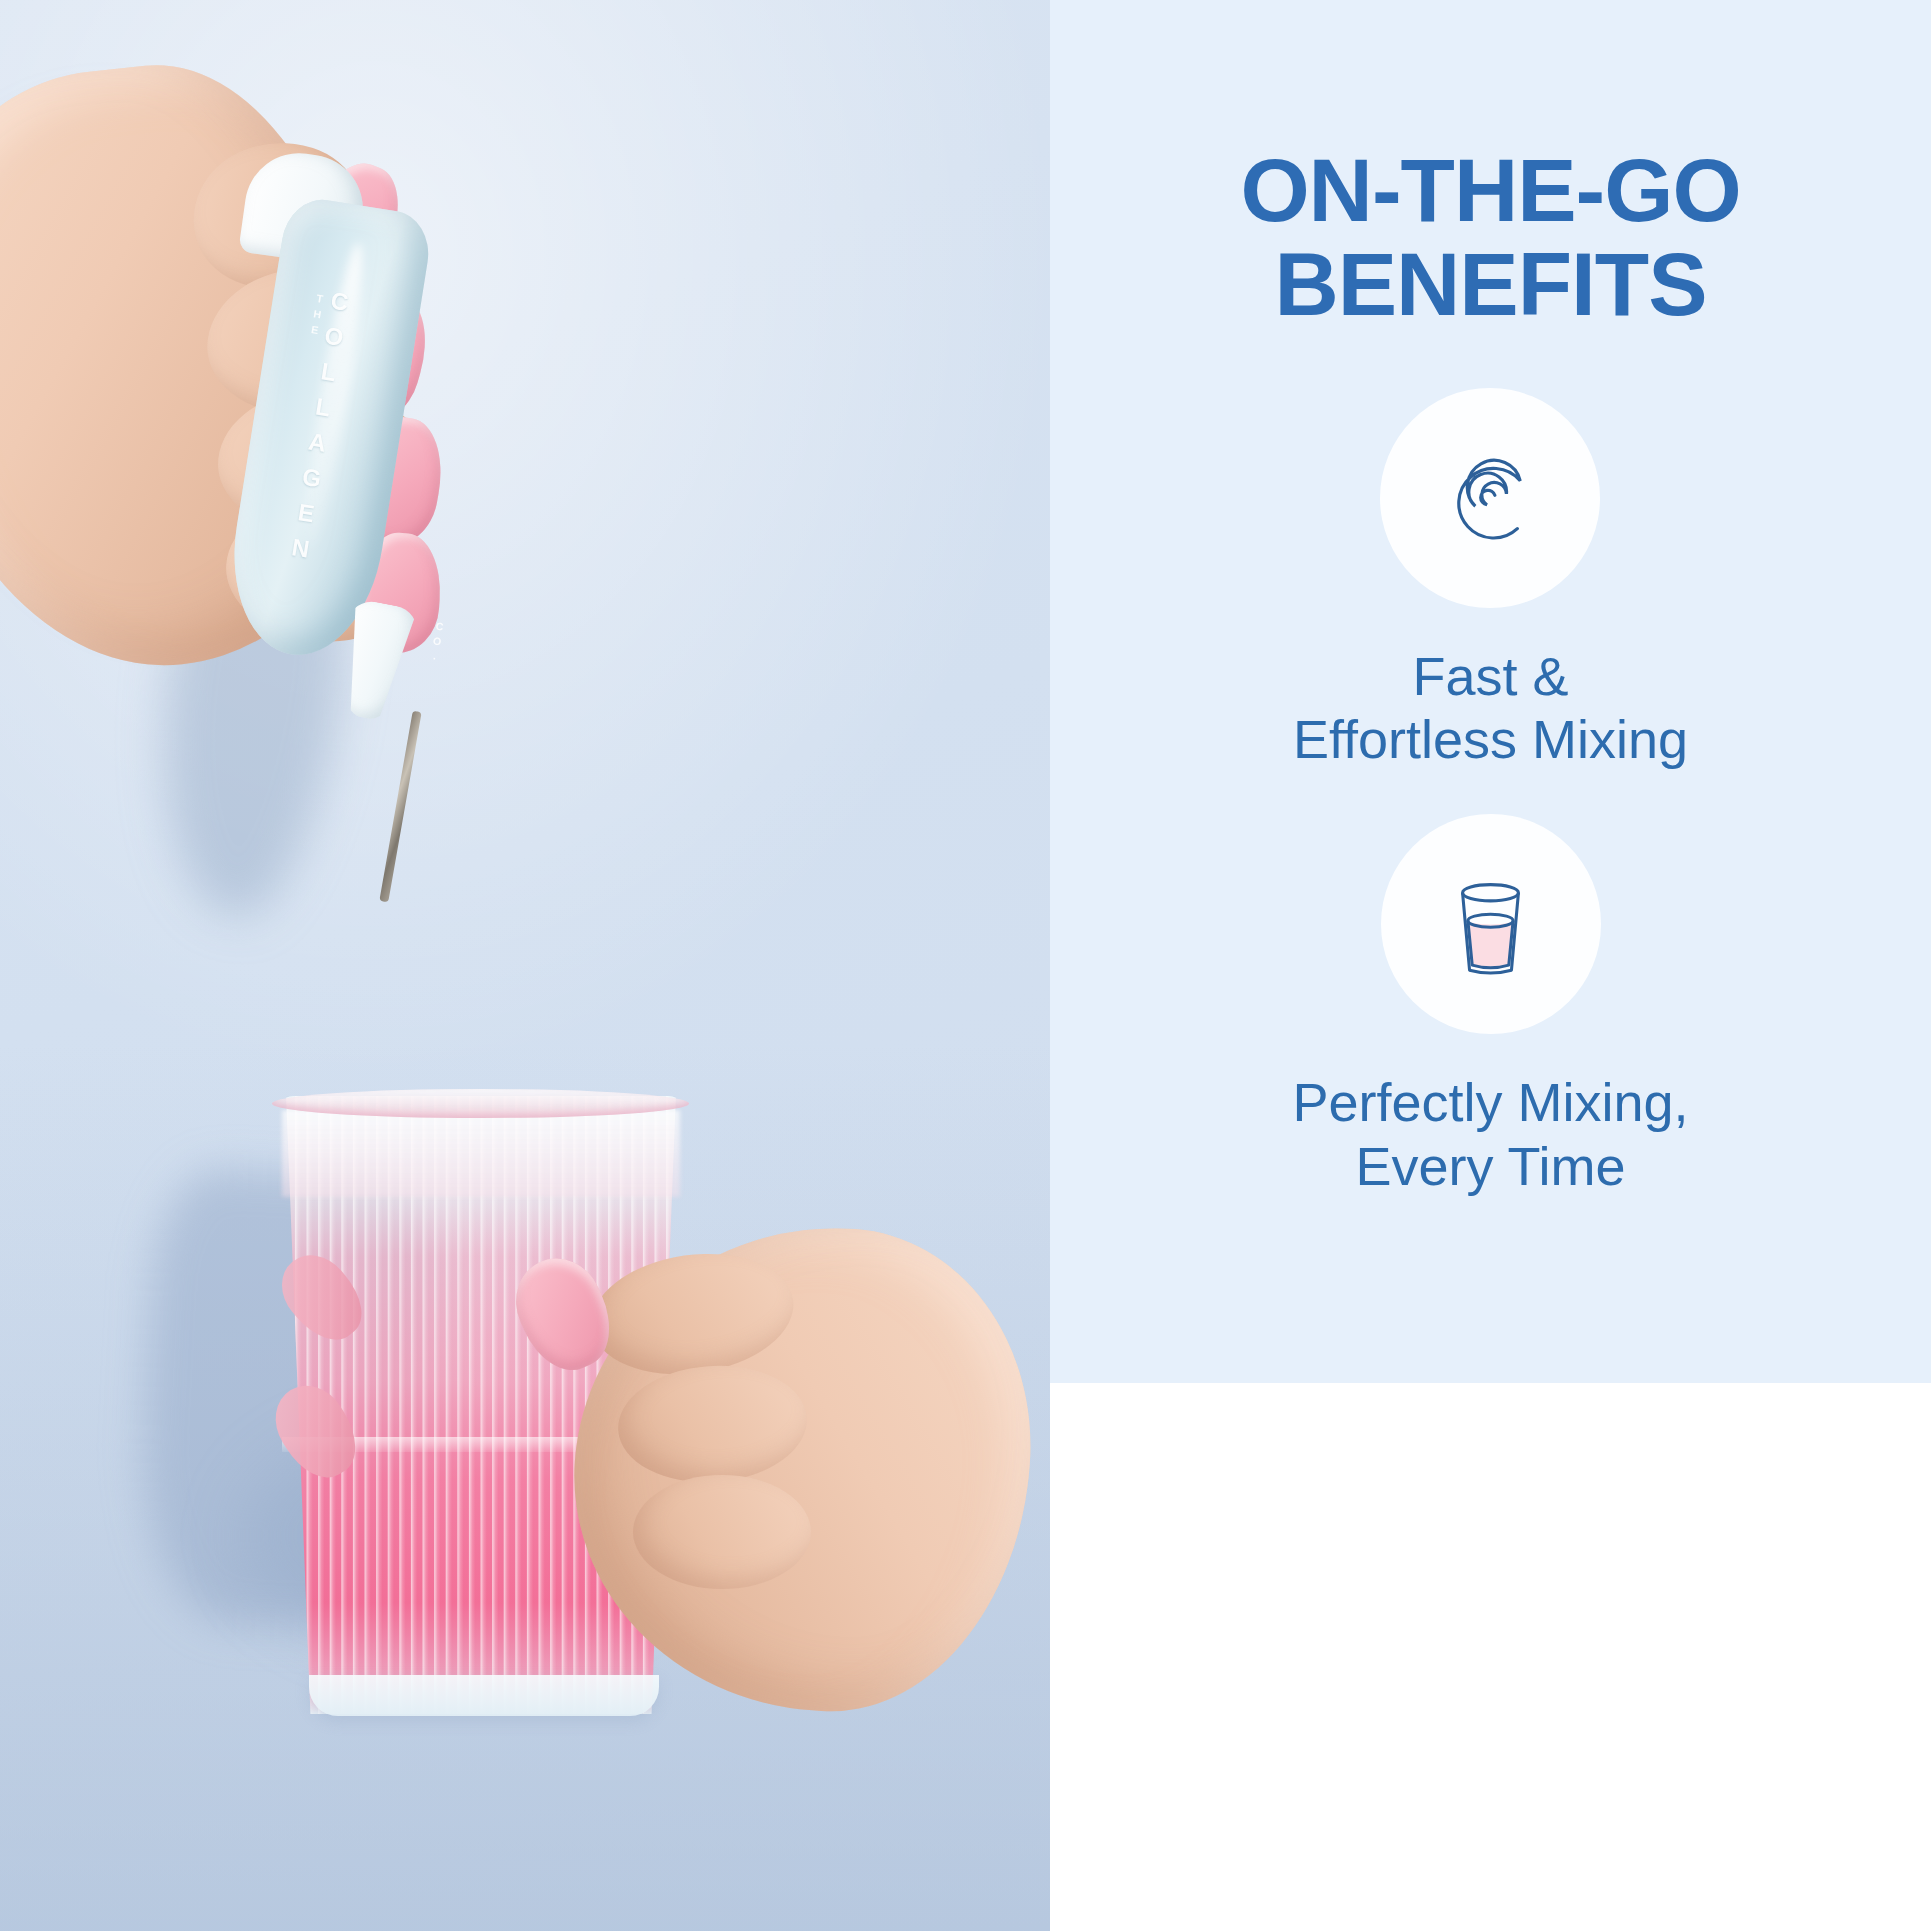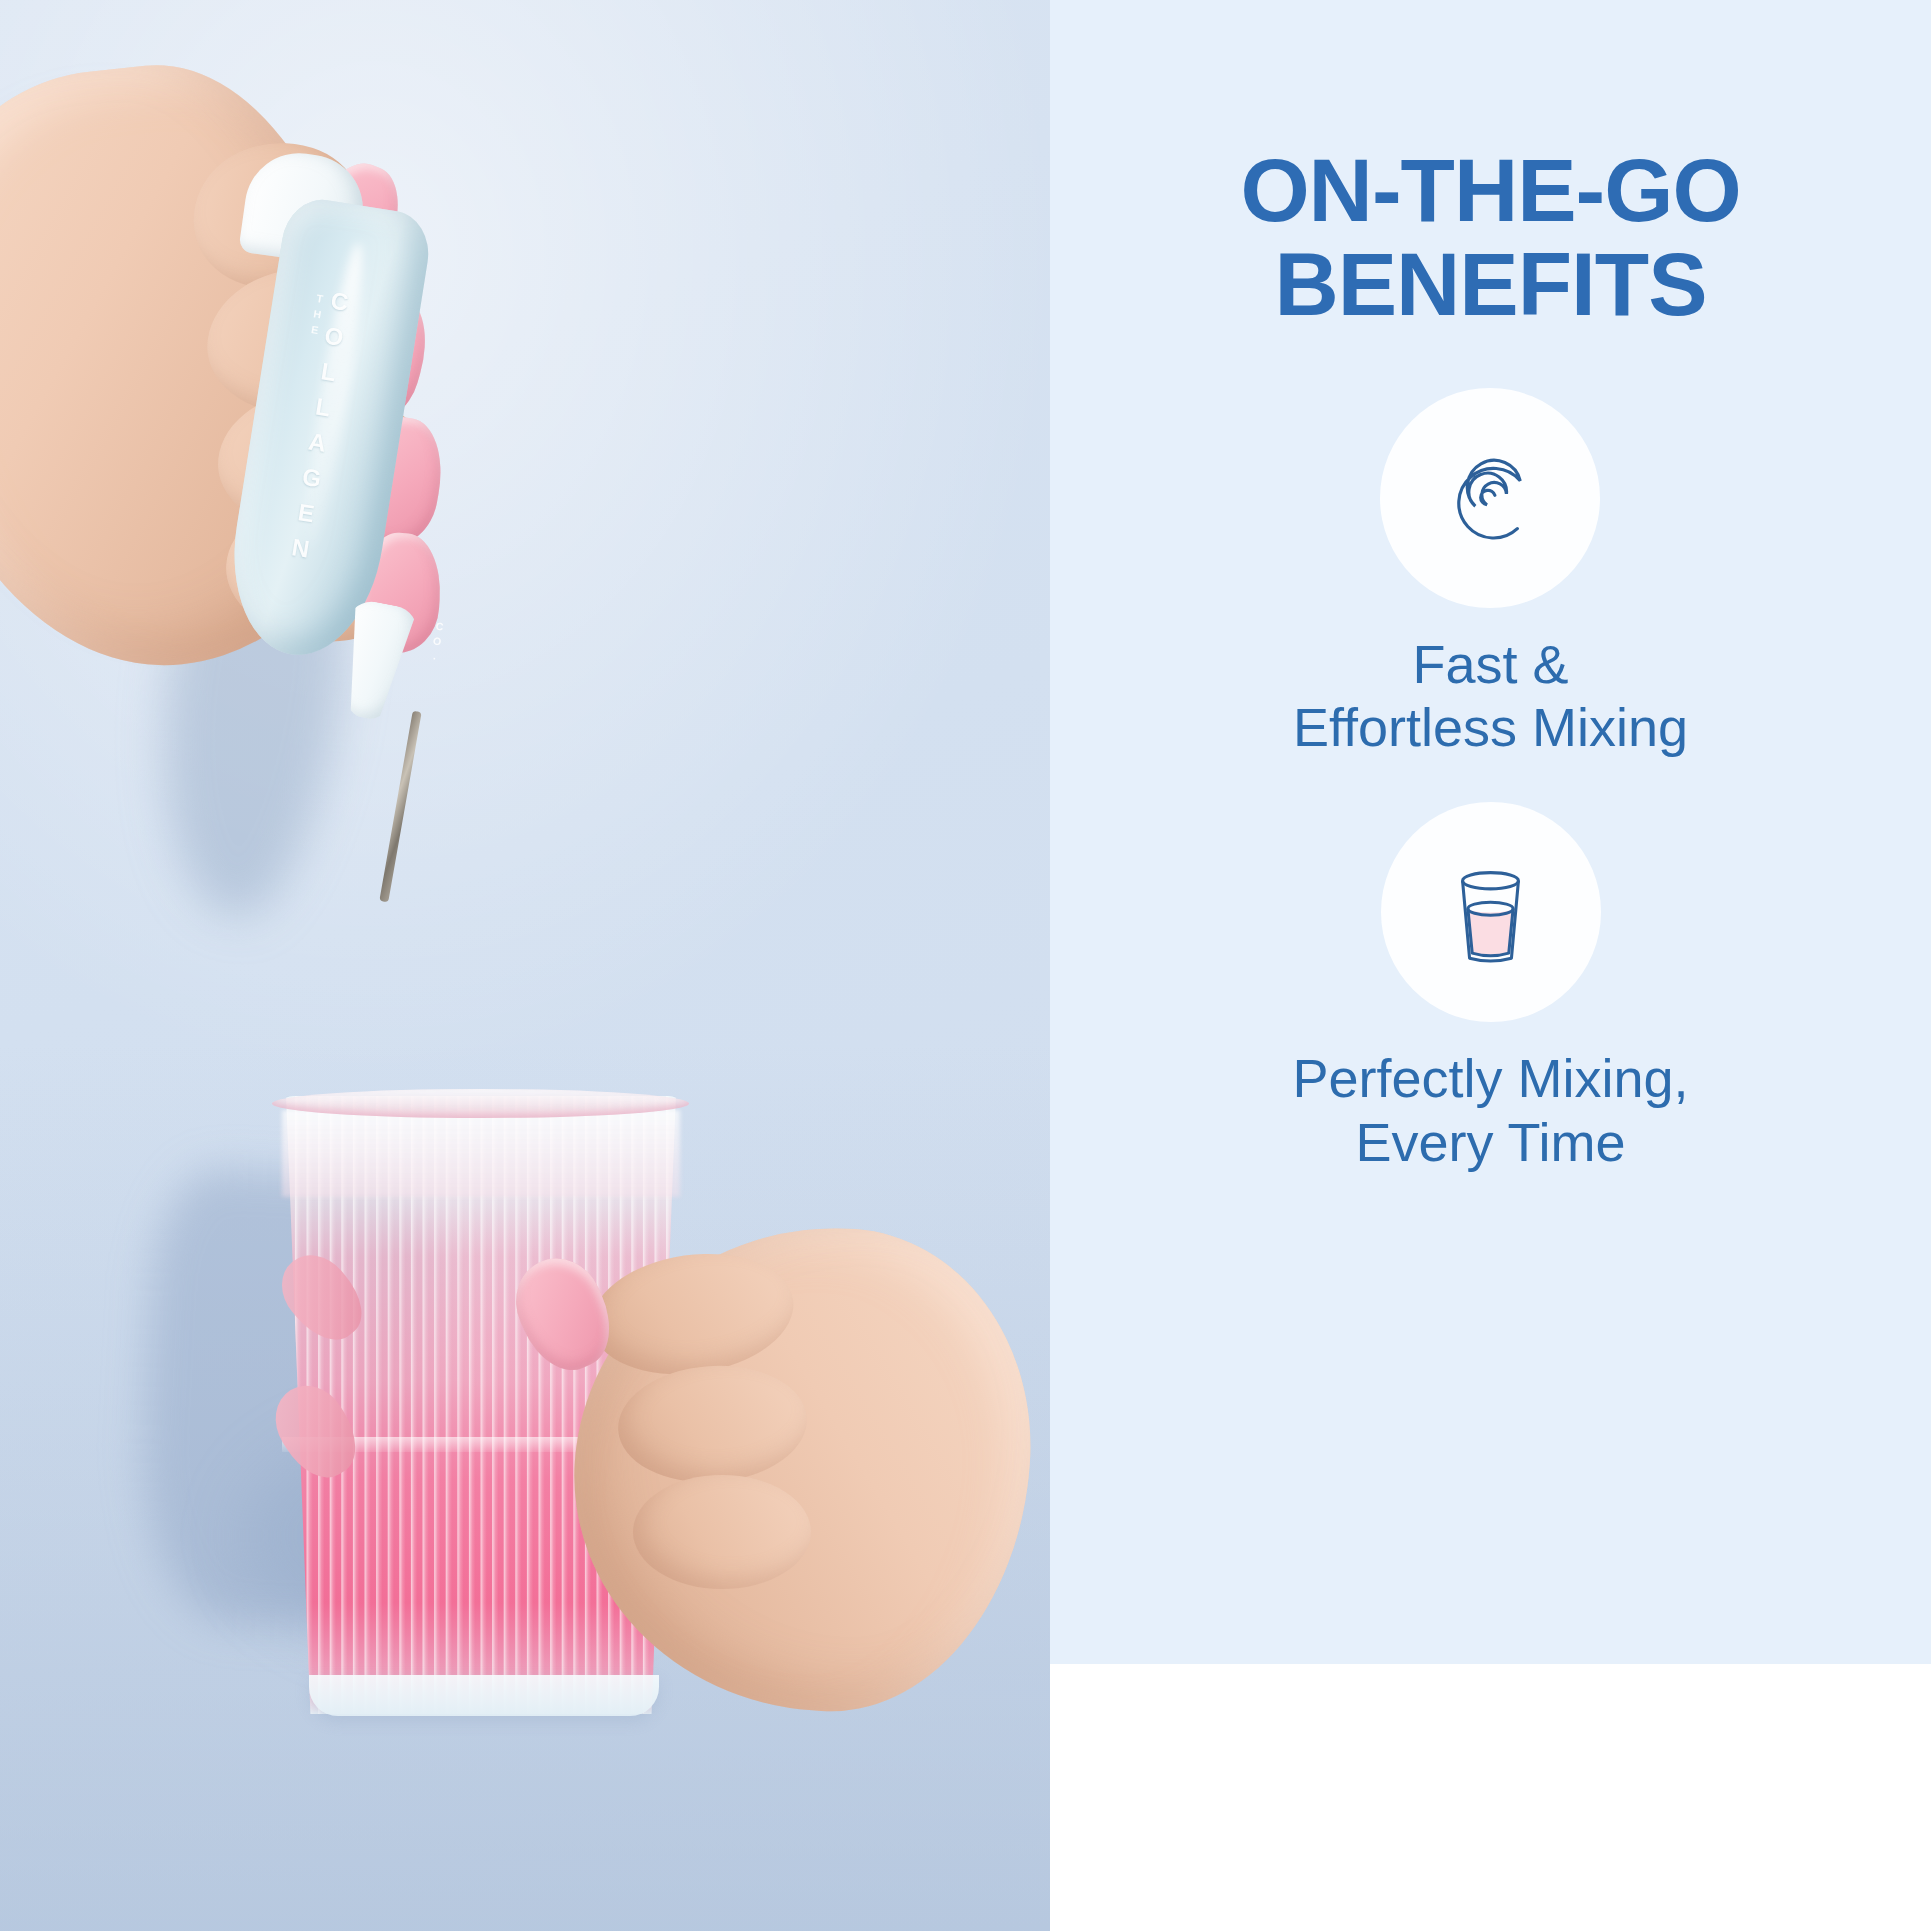--- a/index.html
+++ b/index.html
@@ -286,21 +286,21 @@
     background: linear-gradient(135deg,#f6b9c7 0%,#efa3b6 60%,#e68da3 100%);
     border-radius: 56% 56% 50% 50% / 46% 46% 58% 58%; transform: rotate(-32deg); opacity:.9; }
   .nail-b3 { position:absolute; left: 290px; top: 1251px; width: 64px; height: 93px;
     background: linear-gradient(135deg,#f6b9c7 0%,#efa3b6 60%,#e68da3 100%);
     border-radius: 56% 56% 50% 50% / 46% 46% 58% 58%; transform: rotate(-40deg); opacity:.85; }
 
   
   .benefits-panel {
     position: relative;
     width: 881px;
-    height: 1664px;
+    height: 1383px;
     background: #e6f0fb;
     display: flex;
     flex-direction: column;
     align-items: center;
     box-sizing: border-box;
     padding-top: 143px;
   }
   .benefits-title {
     color: #2e6cb4;
     font-size: 89px;
@@ -315,20 +315,21 @@
     margin-top: 56px;
     display: flex;
     flex-direction: column;
     align-items: center;
     gap: 42px;
   }
   .benefit-item {
     display: flex;
     flex-direction: column;
     align-items: center;
+    gap: 12px;
   }
   .benefit-icon-circle {
     width: 220px;
     height: 220px;
     border-radius: 50%;
     background: #fdfeff;
     display: flex;
     align-items: center;
     justify-content: center;
   }

